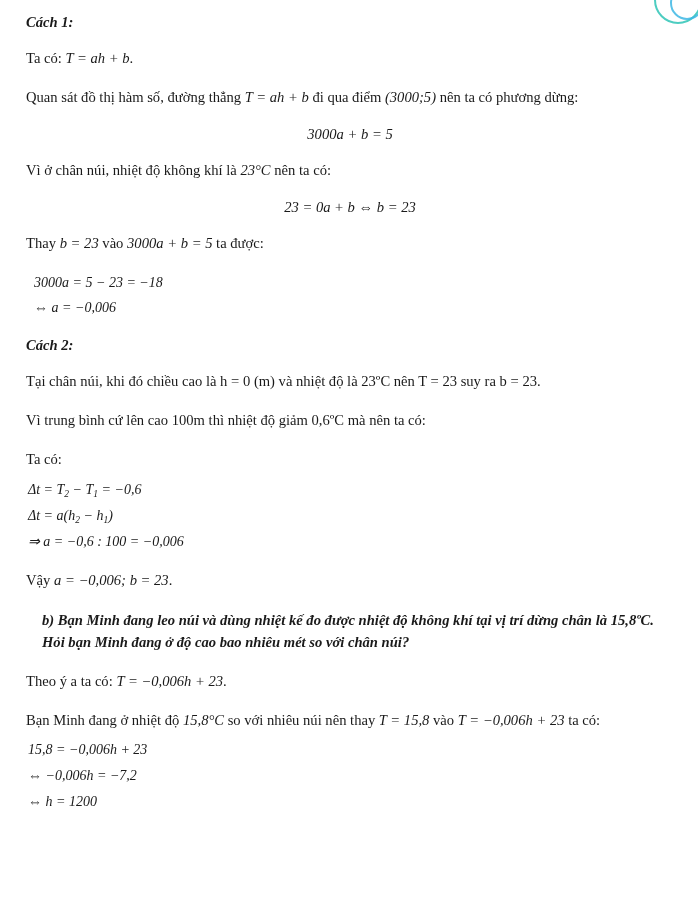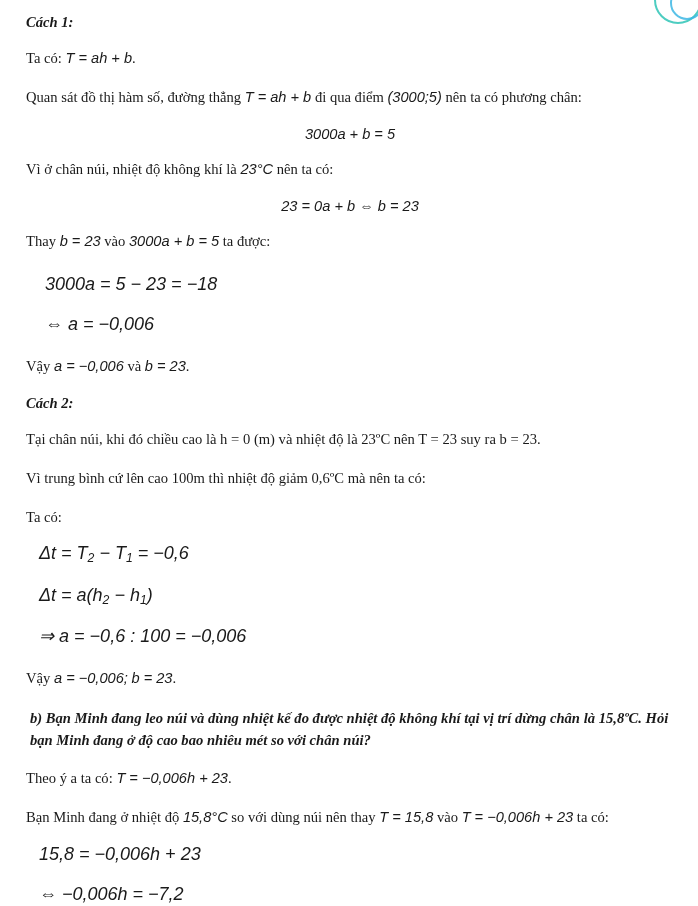--- a/index.html
+++ b/index.html
@@ -67,83 +67,82 @@
     font-weight: bold;
     font-style: italic;
     margin: 0 0 17px 0;
   }
   .centered {
     text-align: center;
     margin: 0 0 17px 0;
     font-size: 14.6px;
   }
   .math {
-    font-family: Liberation Sans, sans-serif;
+    font-family: Liberation Serif, serif;
     font-style: italic;
   }
   .eqline {
-    font-size: 18px;
+    font-size: 14px;
     line-height: 1.62;
-    margin: 11px;
+    margin: 0;
     padding-left: 2px;
   }
   .eqblock {
     margin: 0 0 17px 0;
   }
   .eqblock .eqline {
     margin-bottom: 3px;
   }
   .indent-sm {
     padding-left: 8px;
   }
   sub {
     font-size: 0.68em;
     vertical-align: -0.28em;
   }
   .question-b {
     font-weight: bold;
     font-style: italic;
     font-size: 14.6px;
     line-height: 1.52;
-    margin: 0 0 17px 4px;
+    margin: 0 0 17px 16px;
   }
   .nowrap { white-space: nowrap; }
 </style>
 </head>
 <body>
 
 <div class="page">
 
   <div class="corner-decor">
     <div class="c1"></div>
     <div class="c2"></div>
   </div>
 
   <div class="content">
 
     <div class="heading">Cách 1:</div>
 
     <div class="para"><span>Ta có: </span><span class="math">T = ah + b</span><span>.</span></div>
 
-    <div class="para"><span>Quan sát đồ thị hàm số, đường thẳng </span><span class="math">T = ah + b</span><span> đi qua điểm </span><span class="math nowrap">(3000;5)</span><span> nên ta có phương chân:</span></div>
+    <div class="para"><span>Quan sát đồ thị hàm số, đường thẳng </span><span class="math">T = ah + b</span><span> đi qua điểm </span><span class="math nowrap">(3000;5)</span><span> nên ta có phương dừng:</span></div>
 
     <div class="centered math">3000a + b = 5</div>
 
     <div class="para"><span>Vì ở chân núi, nhiệt độ không khí là </span><span class="math">23°C</span><span> nên ta có:</span></div>
 
     <div class="centered math">23 = 0a + b ⇔ b = 23</div>
 
     <div class="para"><span>Thay </span><span class="math">b = 23</span><span> vào </span><span class="math">3000a + b = 5</span><span> ta được:</span></div>
 
     <div class="eqblock">
       <div class="eqline math indent-sm">3000a = 5 − 23 = −18</div>
       <div class="eqline math indent-sm">⇔ a = −0,006</div>
     </div>
 
-    <div class="para"><span>Vậy </span><span class="math">a = −0,006</span><span> và </span><span class="math">b = 23</span><span>.</span></div>
 
     <div class="heading">Cách 2:</div>
 
     <div class="para">Tại chân núi, khi đó chiều cao là h = 0 (m) và nhiệt độ là 23ºC nên T = 23 suy ra b = 23.</div>
 
     <div class="para">Vì trung bình cứ lên cao 100m thì nhiệt độ giảm 0,6ºC mà nên ta có:</div>
 
     <div class="para tight">Ta có:</div>
 
     <div class="eqblock">
@@ -151,21 +150,21 @@
       <div class="eqline math"><span>Δt = a(h</span><sub>2</sub><span> − h</span><sub>1</sub><span>)</span></div>
       <div class="eqline math">⇒ a = −0,6 : 100 = −0,006</div>
     </div>
 
     <div class="para"><span>Vậy </span><span class="math">a = −0,006;</span><span>  </span><span class="math">b = 23</span><span>.</span></div>
 
     <div class="question-b">b) Bạn Minh đang leo núi và dùng nhiệt kế đo được nhiệt độ không khí tại vị trí dừng chân là 15,8ºC. Hỏi bạn Minh đang ở độ cao bao nhiêu mét so với chân núi?</div>
 
     <div class="para"><span>Theo ý a ta có: </span><span class="math">T = −0,006h + 23</span><span>.</span></div>
 
-    <div class="para tight"><span>Bạn Minh đang ở nhiệt độ </span><span class="math">15,8°C</span><span> so với dùng núi nên thay </span><span class="math">T = 15,8</span><span> vào </span><span class="math">T = −0,006h + 23</span><span> ta có:</span></div>
+    <div class="para tight"><span>Bạn Minh đang ở nhiệt độ </span><span class="math">15,8°C</span><span> so với nhiêu núi nên thay </span><span class="math">T = 15,8</span><span> vào </span><span class="math">T = −0,006h + 23</span><span> ta có:</span></div>
 
     <div class="eqblock">
       <div class="eqline math">15,8 = −0,006h + 23</div>
       <div class="eqline math">⇔ −0,006h = −7,2</div>
       <div class="eqline math">⇔ h = 1200</div>
     </div>
 
   </div>
 </div>
 

